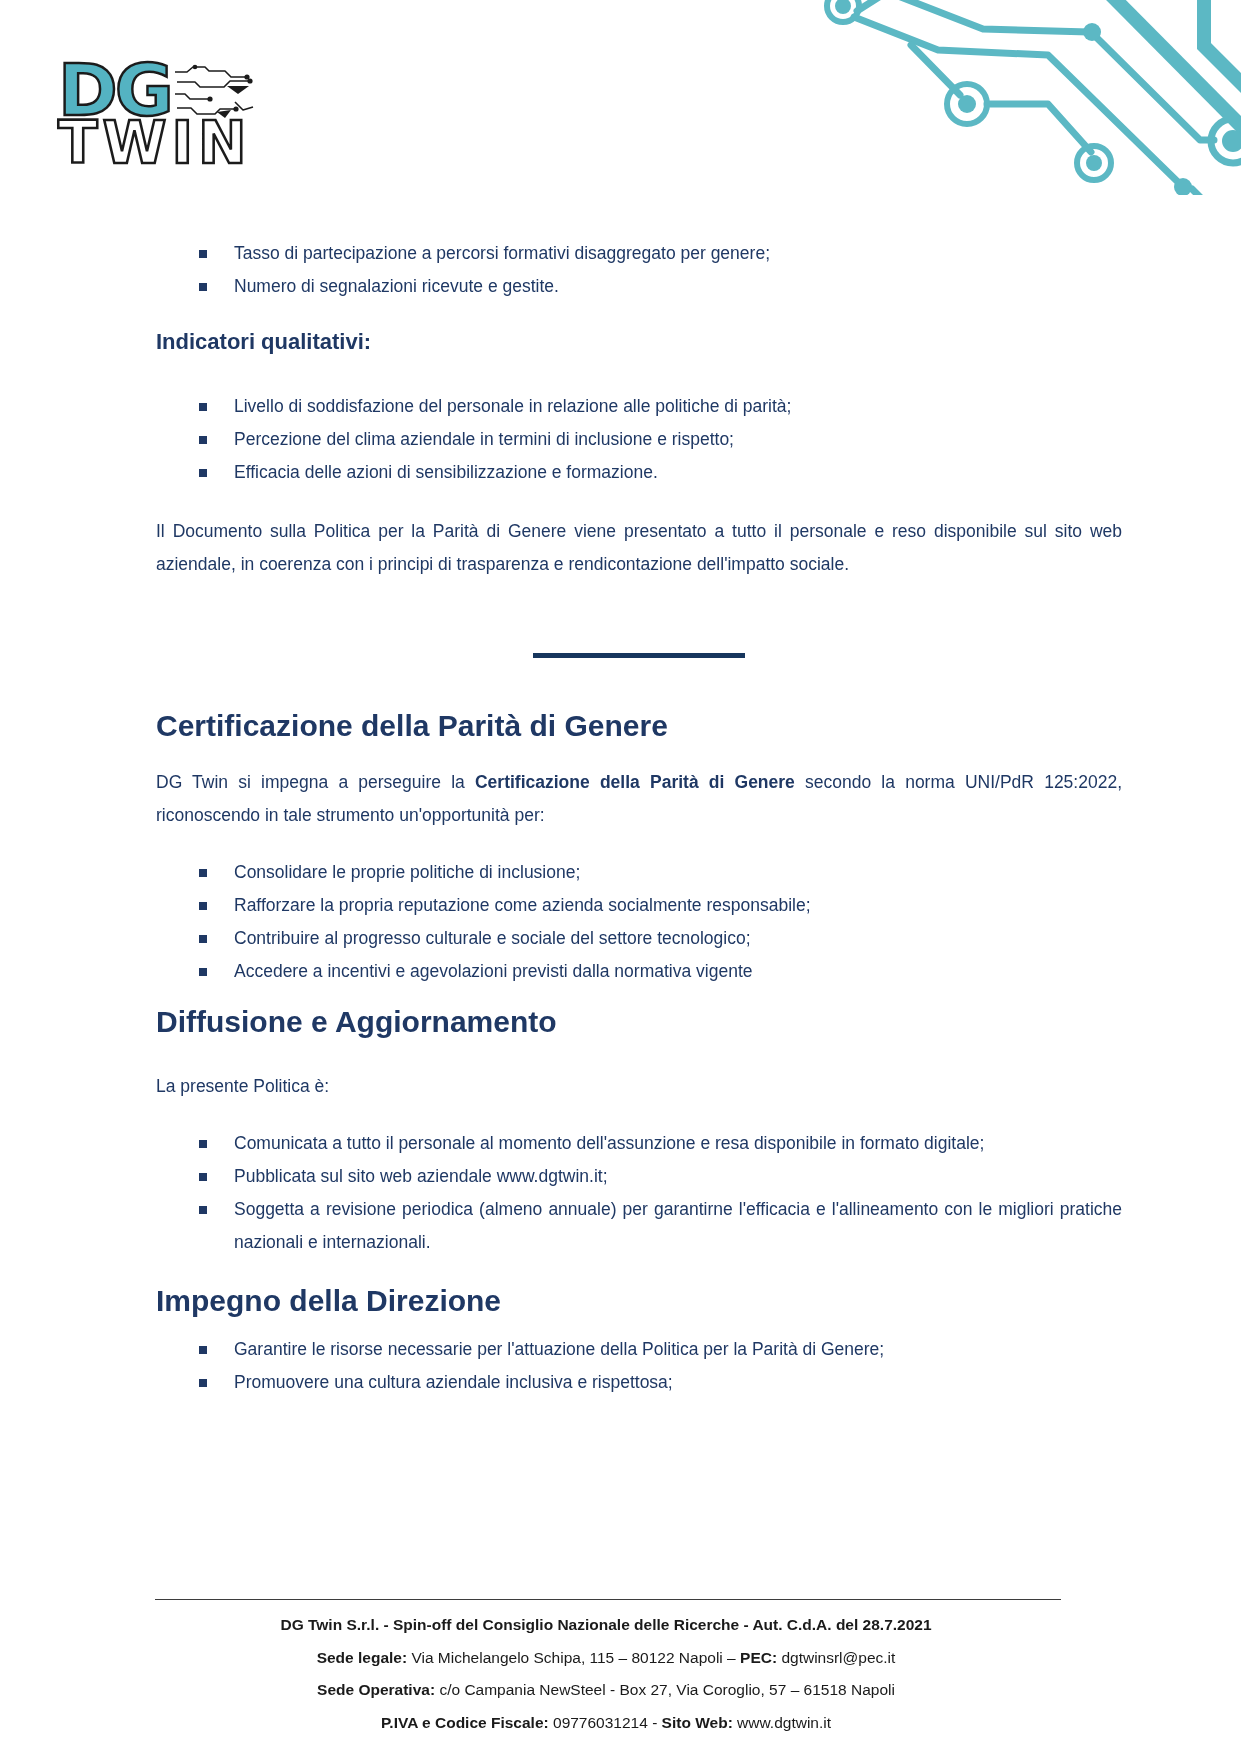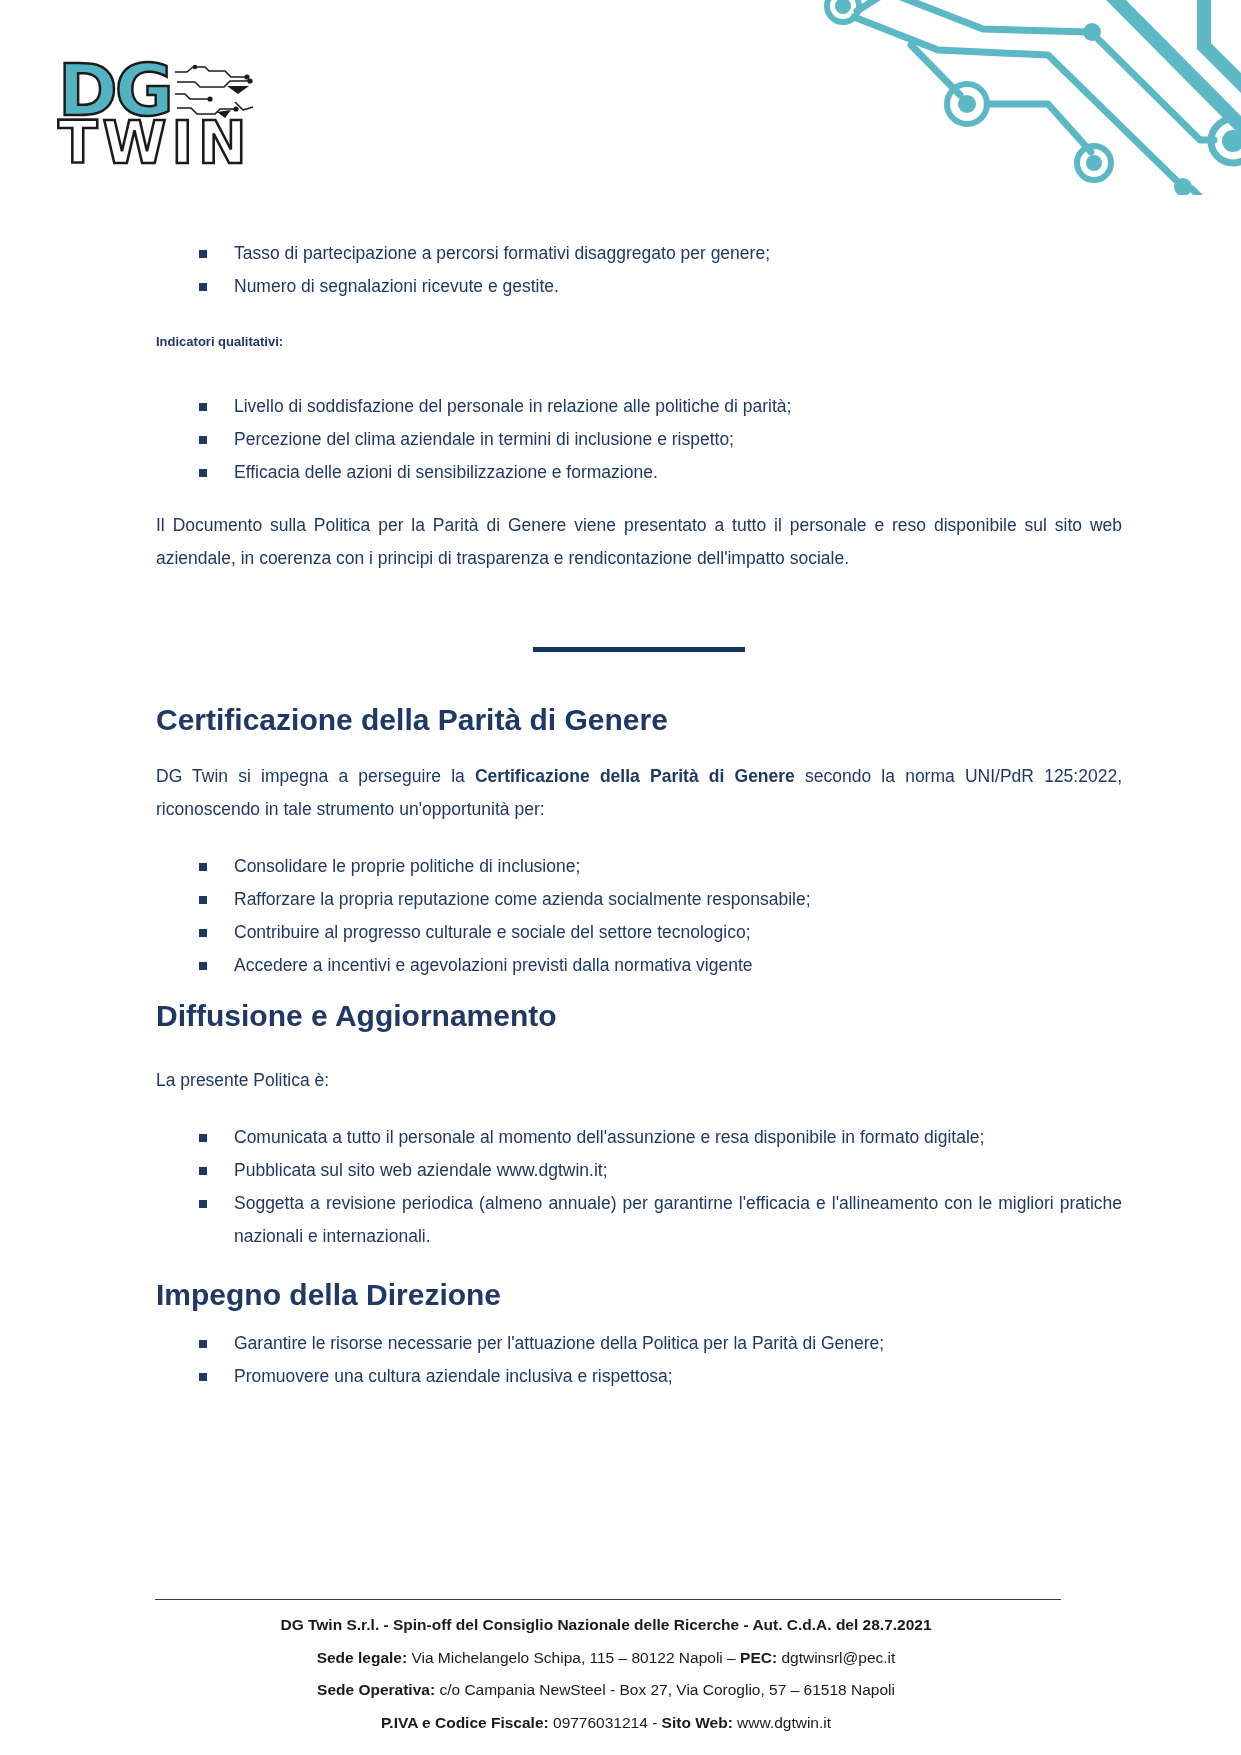--- a/index.html
+++ b/index.html
@@ -31,30 +31,30 @@
     color:#ffffff; letter-spacing:5px; margin-top:-8px;
     -webkit-text-stroke:2.6px #1b1b1b;
   }
 
   
   .content { position:absolute; left:156px; top:0; width:966px; padding-top:237px; }
   p.para { font-size:17.5px; line-height:33px; text-align:justify; }
   p.intro { font-size:17.5px; line-height:33px; text-align:left; }
   .bold-inline { font-weight:bold; }
 
-  .label-bold { font-size:13px; line-height:33px; font-weight:bold; margin-top:22px; }
+  .label-bold { font-size:22px; line-height:33px; font-weight:bold; margin-top:22px; }
 
   ul.blist { list-style:none; }
   ul.blist li { position:relative; padding-left:78px; }
   .sq { position:absolute; left:43px; top:13px; width:8px; height:8px; background:#1F3864; }
   .li-text { display:block; font-size:17.5px; line-height:33px; text-align:justify; }
 
   .ul-kpi { margin-top:0; }
   .ul-qual { margin-top:32px; }
-  .para-doc { margin-top:20px; }
+  .para-doc { margin-top:26px; }
   .divider { width:212px; height:5px; background:#17365D; margin:72px auto 0 auto; }
   h1.sec { font-size:30px; line-height:40px; font-weight:bold; color:#1F3864;
            font-family:"Liberation Sans","DejaVu Sans",sans-serif; }
   .h-cert { margin-top:48px; }
   .para-cert { margin-top:20px; }
   .ul-cert { margin-top:24px; }
   .h-diff { margin-top:14px; }
   .intro-diff { margin-top:28px; }
   .ul-diff { margin-top:24px; }
   .h-imp { margin-top:22px; }

